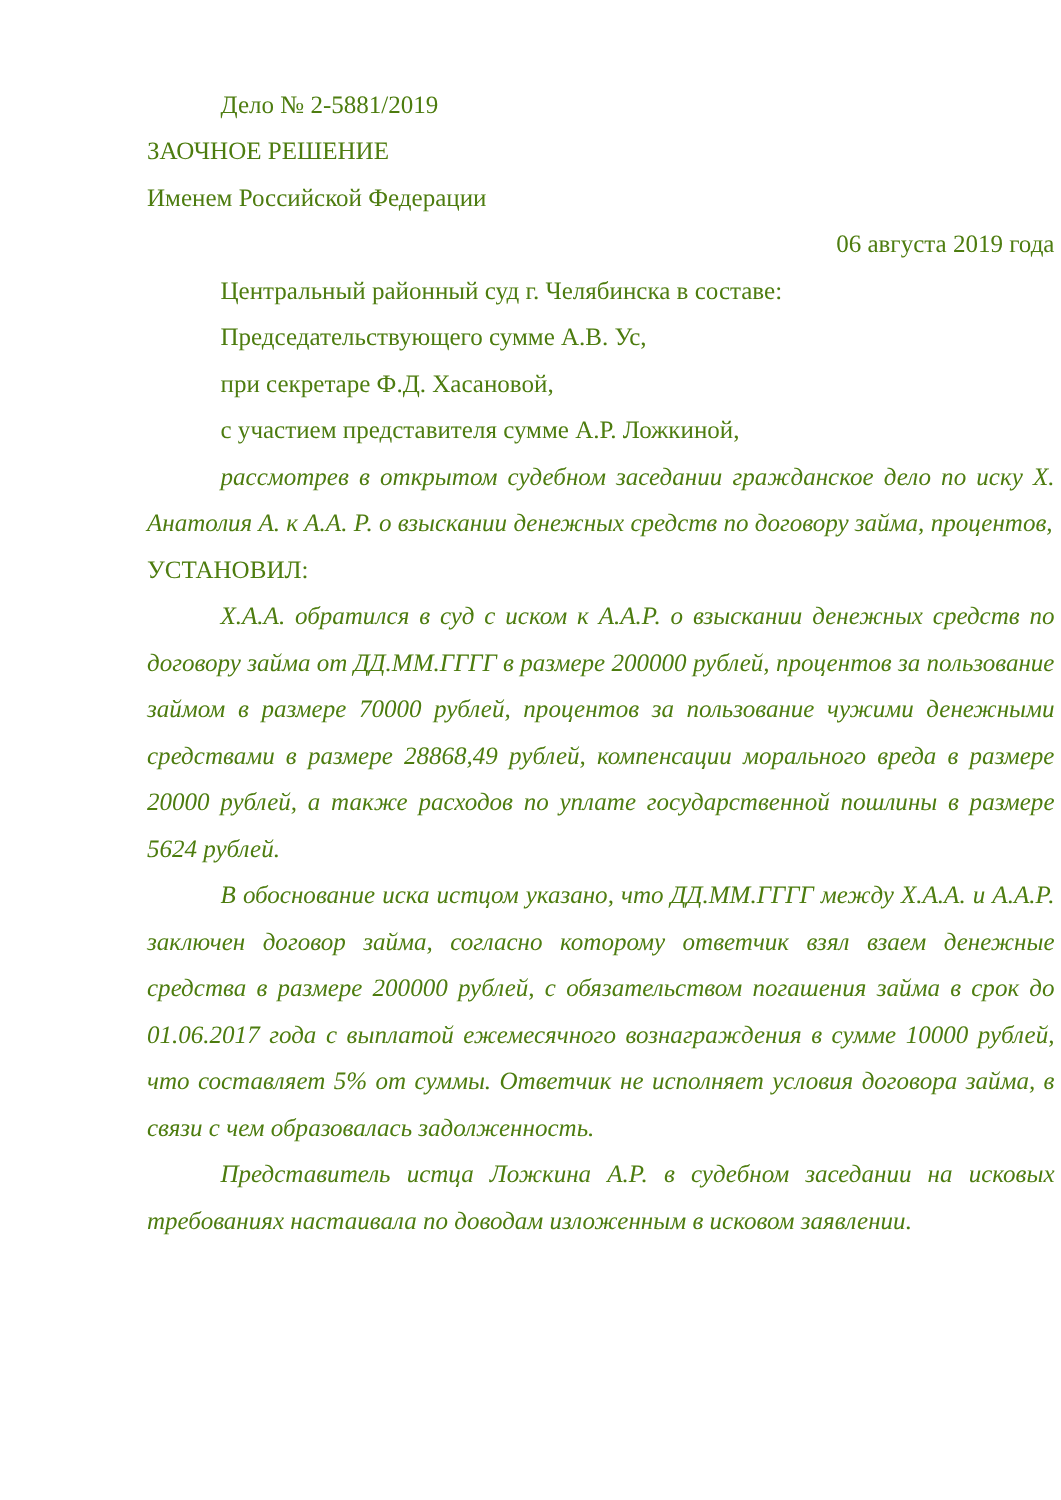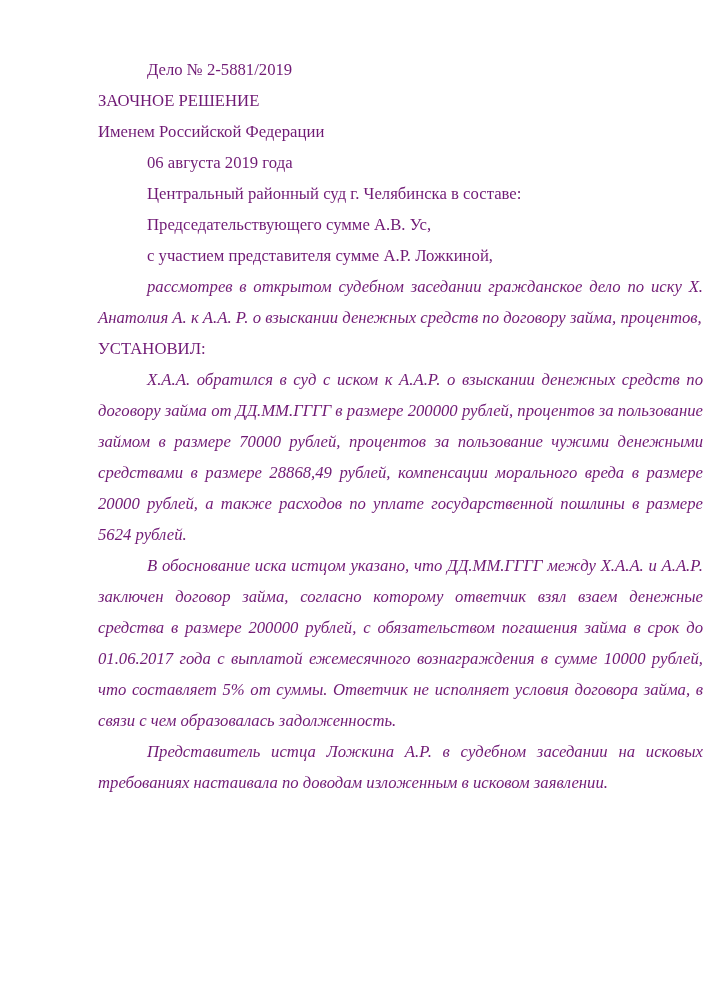--- a/index.html
+++ b/index.html
@@ -9,21 +9,21 @@
   }
   .page {
     position: relative;
     width: 707px;
     height: 1000px;
     background: #ffffff;
     overflow: hidden;
     font-family: "Liberation Serif", "DejaVu Serif", serif;
     font-size: 16.7px;
     line-height: 31px;
-    color: #701a75;
+    color: #4d7c0f;
   }
   .content {
     position: relative;
     margin-left: 98px;
     width: 605px;
     padding-top: 54px;
     text-align: justify;
     hyphens: none;
   }
   .line, .para {
@@ -32,21 +32,21 @@
   }
   .indent {
     text-indent: 49px;
   }
   .centered {
     text-align: left;
     text-indent: 0;
   }
   .date-line {
     position: relative;
-    text-align: left;
+    text-align: right;
   }
   .city {
     position: absolute;
     left: 304px;
     top: 0;
     white-space: nowrap;
   }
   .para {
     text-align: justify;
     font-style: italic;
@@ -65,20 +65,21 @@
     <div class="line centered">Именем Российской Федерации</div>
 
     <div class="line indent date-line">
       <span>06 августа 2019 года</span>
     </div>
 
     <div class="line indent">Центральный районный суд г. Челябинска в составе:</div>
 
     <div class="line indent">Председательствующего сумме А.В. Ус,</div>
 
+    <div class="line indent">при секретаре Ф.Д. Хасановой,</div>
 
     <div class="line indent">с участием представителя сумме А.Р. Ложкиной,</div>
 
     <div class="para indent">рассмотрев в открытом судебном заседании гражданское дело по иску Х. Анатолия А. к А.А. Р. о взыскании денежных средств по договору займа, процентов,</div>
 
     <div class="line centered">УСТАНОВИЛ:</div>
 
     <div class="para indent">Х.А.А. обратился в суд с иском к А.А.Р. о взыскании денежных средств по договору займа от ДД.ММ.ГГГГ в размере 200000 рублей, процентов за пользование займом в размере 70000 рублей, процентов за пользование чужими денежными средствами в размере 28868,49 рублей, компенсации морального вреда в размере 20000 рублей, а также расходов по уплате государственной пошлины в размере 5624 рублей.</div>
 
     <div class="para indent">В обоснование иска истцом указано, что ДД.ММ.ГГГГ между Х.А.А. и А.А.Р. заключен договор займа, согласно которому ответчик взял взаем денежные средства в размере 200000 рублей, с обязательством погашения займа в срок до 01.06.2017 года с выплатой ежемесячного вознаграждения в сумме 10000 рублей, что составляет 5% от суммы. Ответчик не исполняет условия договора займа, в связи с чем образовалась задолженность.</div>

